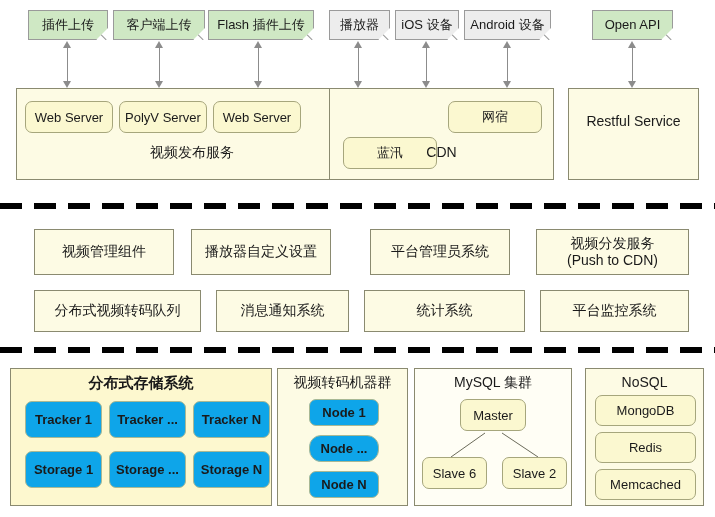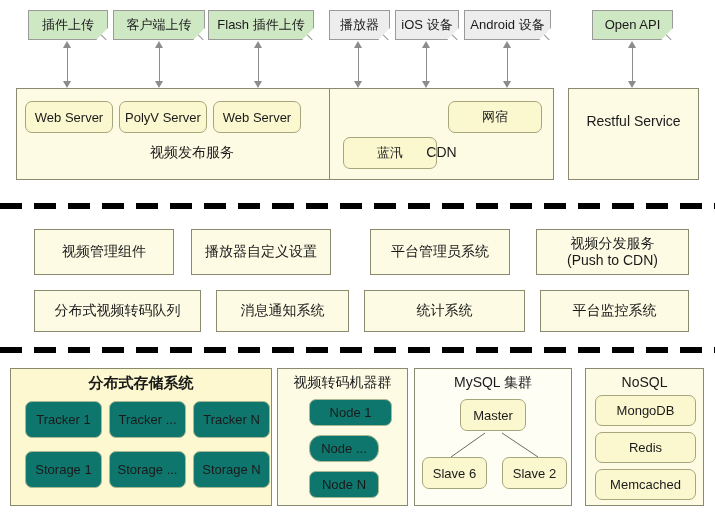--- a/index.html
+++ b/index.html
@@ -79,22 +79,23 @@
     border: 1px solid #a6a67c;
     background: #fbf8d0;
     border-radius: 7px;
     display: flex;
     align-items: center;
     justify-content: center;
     font-size: 13px;
     white-space: nowrap;
   }
   .chip.greenish {
-    background: #0f766e;
+    background: #0ea5e9;
     border-color: #a8b894;
+    font-weight: bold;
   }
 
   
   .flat {
     position: absolute;
     box-sizing: border-box;
     border: 1px solid #8a8a70;
     background: #fdfbe4;
     display: flex;
     align-items: center;
@@ -310,21 +311,21 @@
     <div class="chip greenish" style="left:98px;top:82px;width:77px;height:37px;">
       <span>Storage ...</span>
     </div>
     <div class="chip greenish" style="left:182px;top:82px;width:77px;height:37px;">
       <span>Storage N</span>
     </div>
   </div>
 
   <div class="panel paleyel" style="left:277px;top:368px;width:131px;height:138px;">
     <div class="ttl">视频转码机器群</div>
-    <div class="chip greenish" style="left:31px;top:30px;width:83px;height:27px;border-radius:7px;">
+    <div class="chip greenish" style="left:31px;top:30px;width:70px;height:27px;border-radius:7px;">
       <span>Node 1</span>
     </div>
     <div class="chip greenish" style="left:31px;top:66px;width:70px;height:27px;border-radius:12px;">
       <span>Node ...</span>
     </div>
     <div class="chip greenish" style="left:31px;top:102px;width:70px;height:27px;">
       <span>Node N</span>
     </div>
   </div>
 

